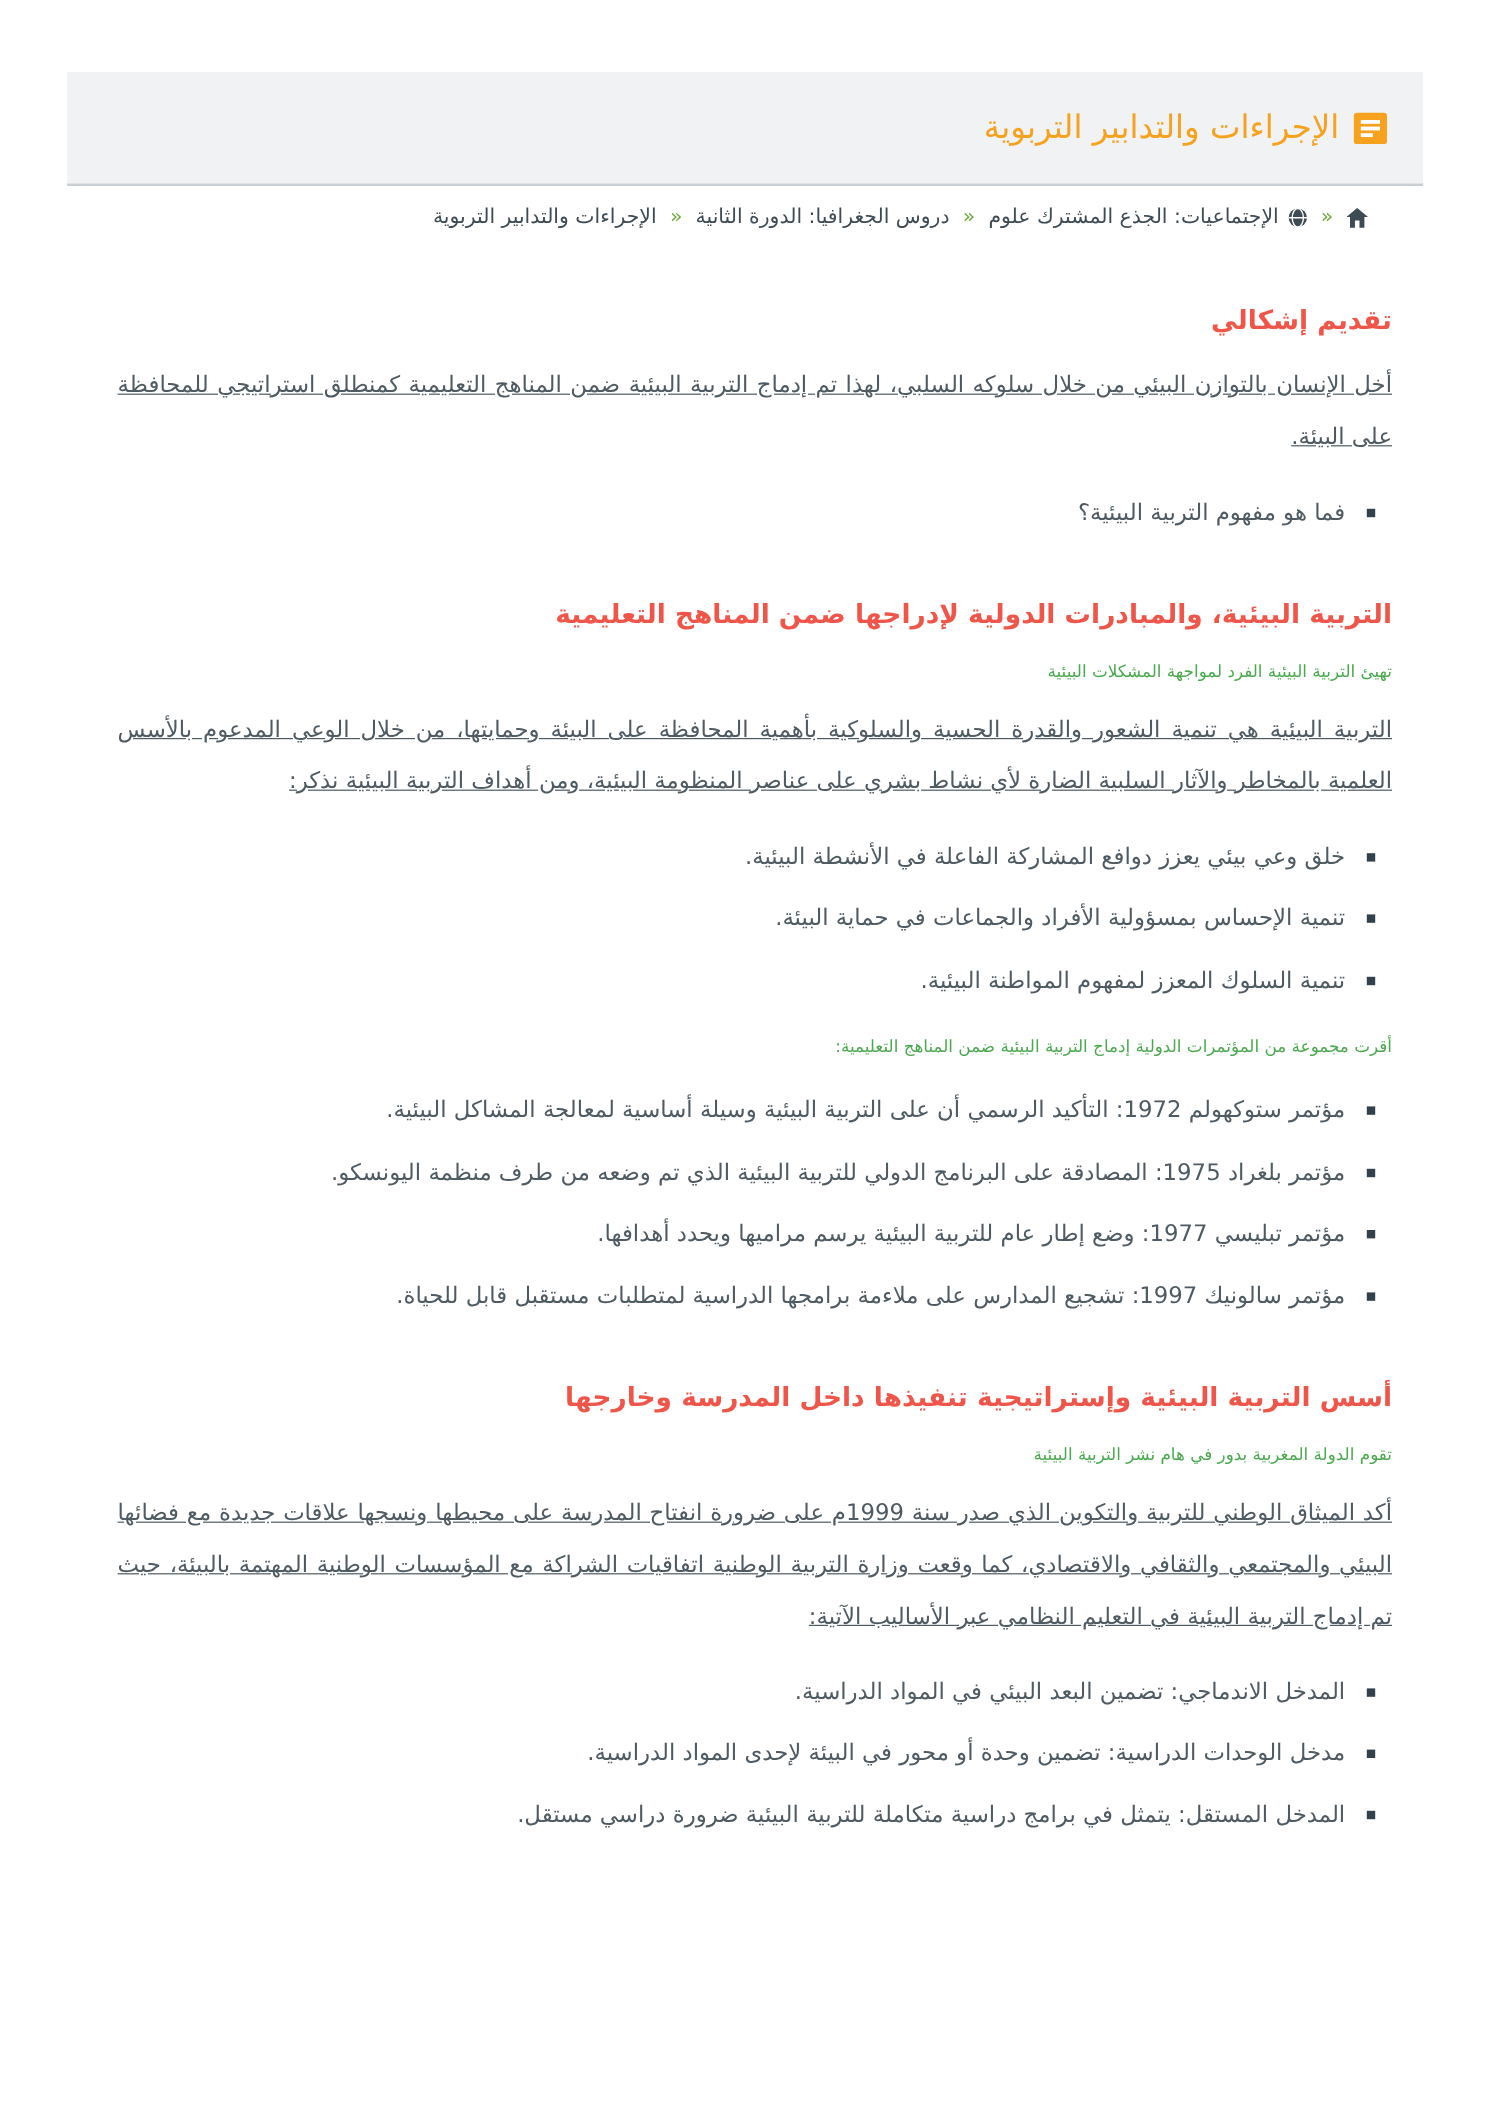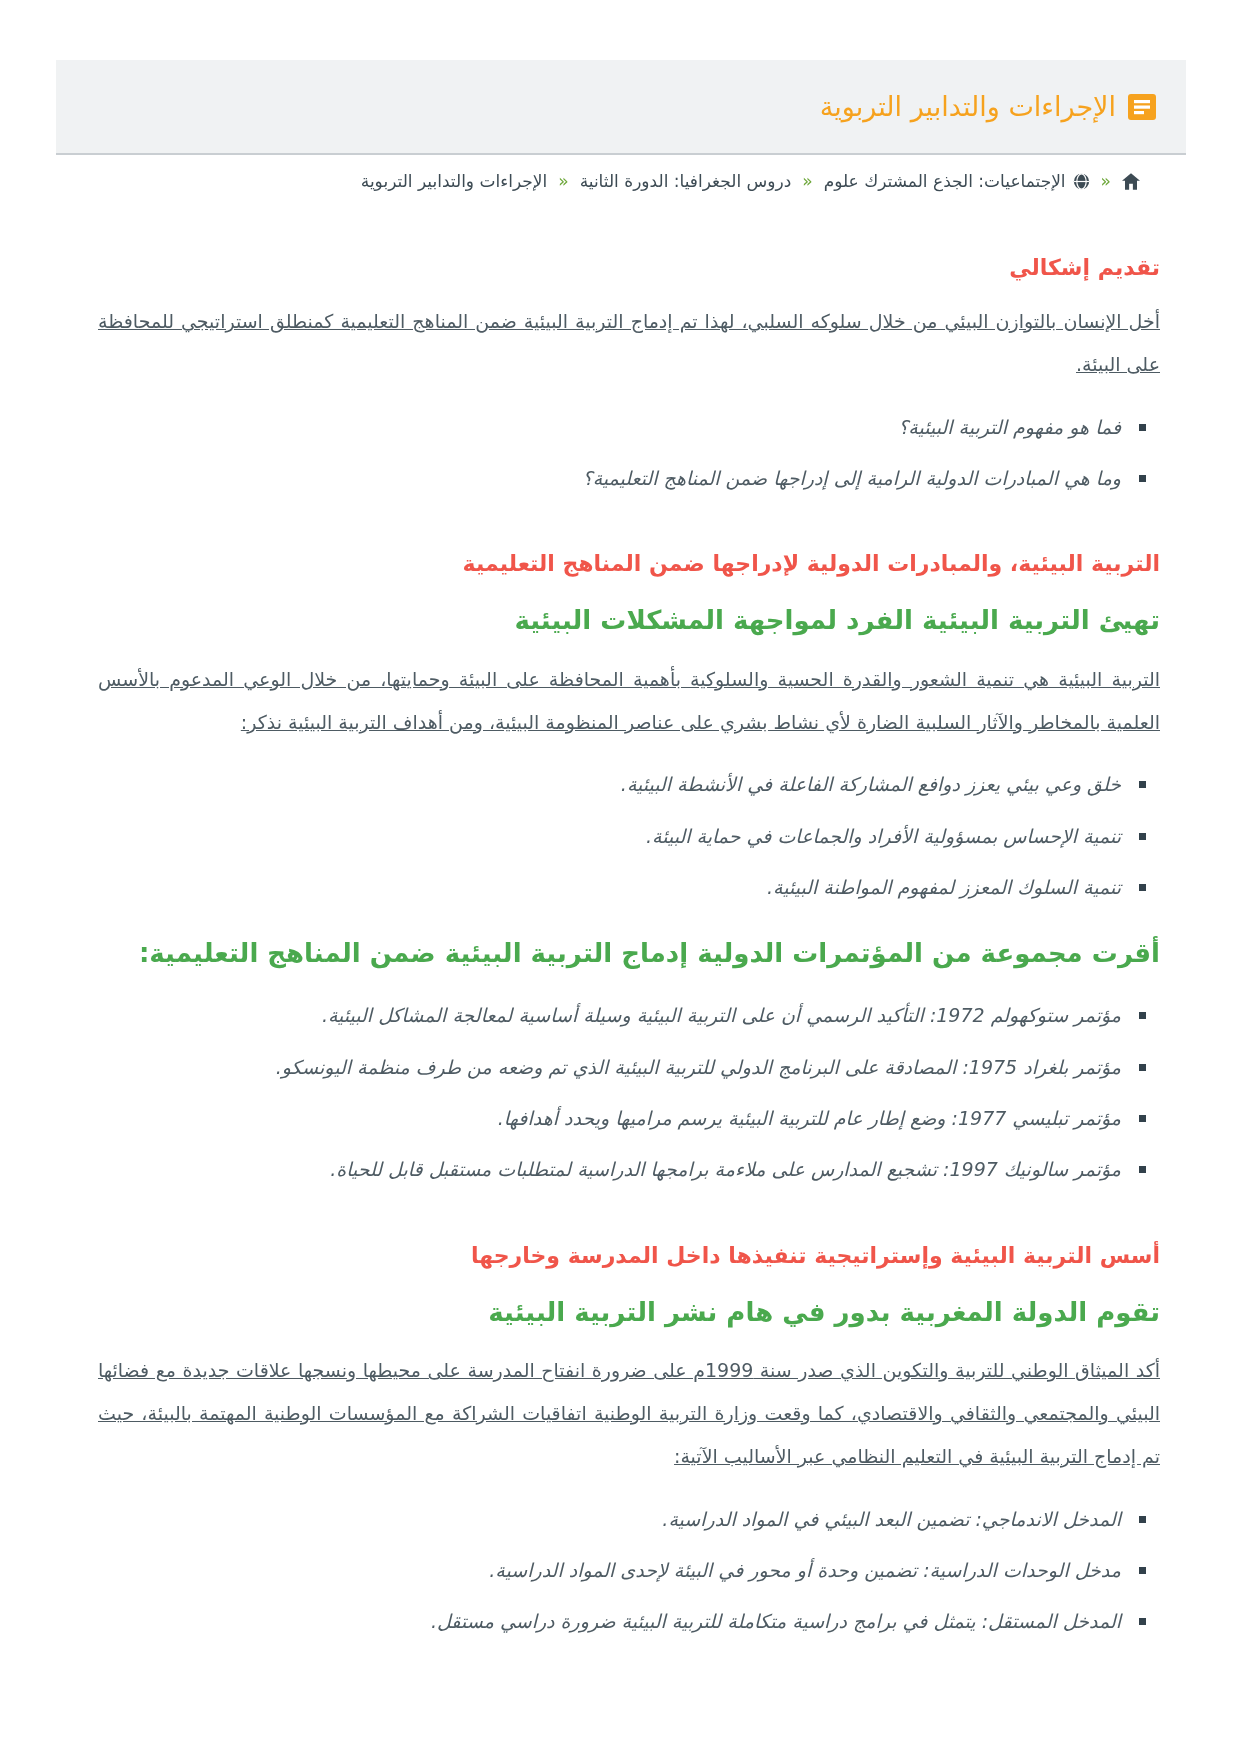--- a/index.html
+++ b/index.html
@@ -60,22 +60,22 @@
   h2.red-heading{
     color:var(--heading-red);
     font-size:22px;
     font-weight:700;
     margin:54px 0 8px 0;
     line-height:1.5;
   }
   h2.red-heading.first{margin-top:44px;}
   h3.green-heading{
     color:var(--heading-green);
-    font-size:26px;
-    font-weight:700;
+    font-size:14px;
+    font-weight:400;
     margin:20px 0 8px 0;
     line-height:1.6;
   }
   .content p{
     font-size:19px;
     line-height:2.25;
     text-align:justify;
     margin:16px 0 22px 0;
     text-decoration:underline;
   }
@@ -83,21 +83,20 @@
     list-style:none;
     margin:26px 0 30px 0;
     padding:0 12px 0 0;
   }
   .content li{
     position:relative;
     padding-right:27px;
     margin:21px 0;
     font-size:19px;
     line-height:1.6;
-    font-style:italic;
   }
   .content li::before{
     content:"";
     position:absolute;
     right:2px;
     top:12px;
     width:7px;
     height:7px;
     background:var(--bullet);
   }
@@ -147,21 +146,20 @@
     <span>الإجراءات والتدابير التربوية</span>
   </span>
 </nav>
 
 <main class="content">
 
   <h2 class="red-heading first">تقديم إشكالي</h2>
   <p>أخل الإنسان بالتوازن البيئي من خلال سلوكه السلبي، لهذا تم إدماج التربية البيئية ضمن المناهج التعليمية كمنطلق استراتيجي للمحافظة على البيئة.</p>
   <ul>
     <li>فما هو مفهوم التربية البيئية؟</li>
-    <li>وما هي المبادرات الدولية الرامية إلى إدراجها ضمن المناهج التعليمية؟</li>
   </ul>
 
   <h2 class="red-heading">التربية البيئية، والمبادرات الدولية لإدراجها ضمن المناهج التعليمية</h2>
   <h3 class="green-heading">تهيئ التربية البيئية الفرد لمواجهة المشكلات البيئية</h3>
   <p>التربية البيئية هي تنمية الشعور والقدرة الحسية والسلوكية بأهمية المحافظة على البيئة وحمايتها، من خلال الوعي المدعوم بالأسس العلمية بالمخاطر والآثار السلبية الضارة لأي نشاط بشري على عناصر المنظومة البيئية، ومن أهداف التربية البيئية نذكر:</p>
   <ul>
     <li>خلق وعي بيئي يعزز دوافع المشاركة الفاعلة في الأنشطة البيئية.</li>
     <li>تنمية الإحساس بمسؤولية الأفراد والجماعات في حماية البيئة.</li>
     <li>تنمية السلوك المعزز لمفهوم المواطنة البيئية.</li>
   </ul>

